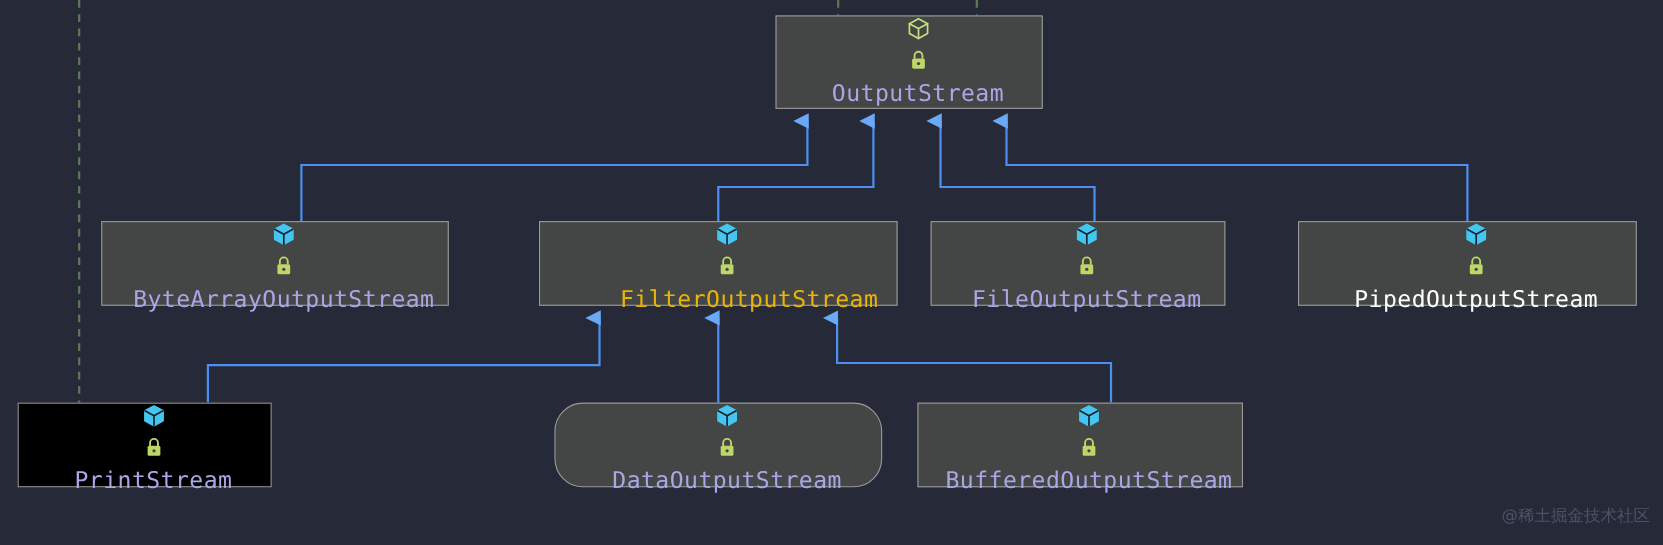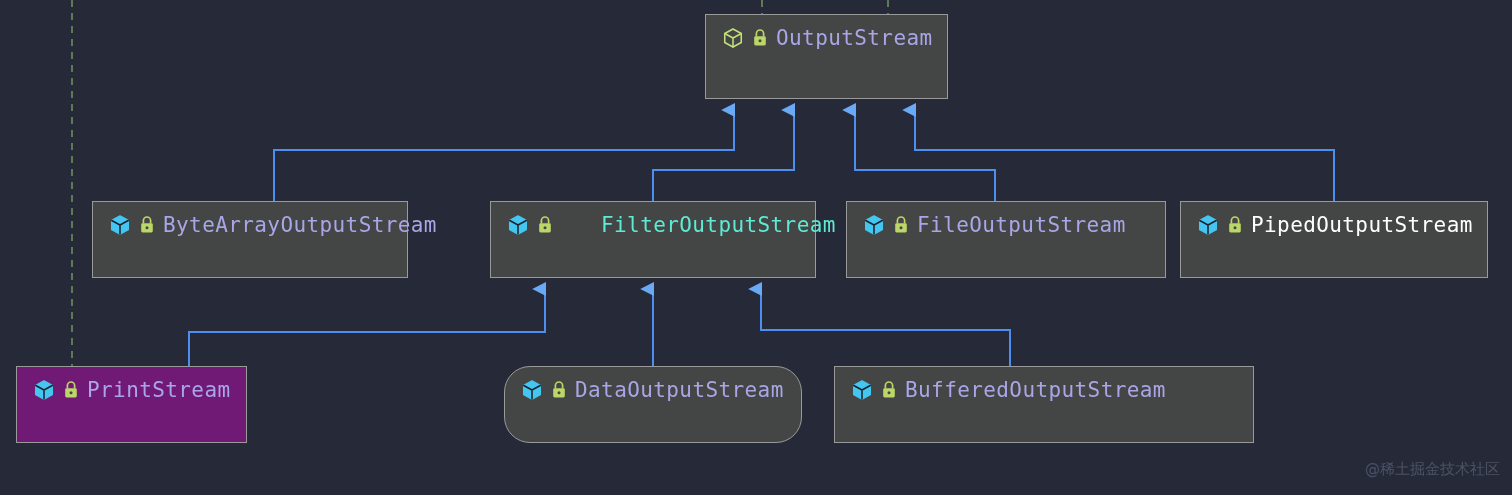--- a/index.html
+++ b/index.html
@@ -31,20 +31,21 @@
     background: #434644;
     border: 1px solid #9a9a9a;
     display: block;
   }
   .node-head {
     display: flex;
     align-items: center;
     height: 46px;
     padding-left: 16px;
     gap: 8px;
+    flex-direction: column;
   }
   .node-label {
     color: #a9a6e8;
     font-size: 21px;
     letter-spacing: 0.4px;
     white-space: nowrap;
     font-family: "DejaVu Sans Mono", "Liberation Mono", monospace;
   }
   .cube-icon, .lock-icon {
     display: block;
@@ -120,24 +121,24 @@
         <div class="node-head">
           <svg width="22" height="22" viewBox="0 0 24 24" class="cube-icon">
             <path d="M12 2.2 L21 7.1 L21 16.9 L12 21.8 L3 16.9 L3 7.1 Z" fill="#45c6f0" stroke="#45c6f0" stroke-width="1.7" stroke-linejoin="round"></path>
             <path d="M3 7.1 L12 12 L21 7.1 M12 12 L12 21.8" fill="none" stroke="#1c2330" stroke-width="1.7" stroke-linejoin="round" stroke-linecap="round"></path>
           </svg>
           <svg width="16" height="20" viewBox="0 0 16 20" class="lock-icon">
             <path d="M4.4 8.5 V5.6 a3.6 3.6 0 0 1 7.2 0 V8.5" fill="none" stroke="#bcd667" stroke-width="1.7"></path>
             <rect x="2.2" y="8.2" width="11.6" height="9.2" rx="1.4" fill="#bcd667"></rect>
             <circle cx="8" cy="12.8" r="1.5" fill="#434644"></circle>
           </svg>
-          <span class="node-label" style="color: #5eead4; margin-left: 40px;">FilterOutputStream</span>
-        </div>
-      </div>
-      <div class="node" style="left: 846px; top: 201px; width: 320px; height: 77px; background: rgb(67, 70, 68); border-color: rgb(154, 154, 154);">
+          <span class="node-label" style="color: #eab308; margin-left: 40px;">FilterOutputStream</span>
+        </div>
+      </div>
+      <div class="node" style="left: 846px; top: 201px; width: 268px; height: 77px; background: rgb(67, 70, 68); border-color: rgb(154, 154, 154);">
         <div class="node-head">
           <svg width="22" height="22" viewBox="0 0 24 24" class="cube-icon">
             <path d="M12 2.2 L21 7.1 L21 16.9 L12 21.8 L3 16.9 L3 7.1 Z" fill="#45c6f0" stroke="#45c6f0" stroke-width="1.7" stroke-linejoin="round"></path>
             <path d="M3 7.1 L12 12 L21 7.1 M12 12 L12 21.8" fill="none" stroke="#1c2330" stroke-width="1.7" stroke-linejoin="round" stroke-linecap="round"></path>
           </svg>
           <svg width="16" height="20" viewBox="0 0 16 20" class="lock-icon">
             <path d="M4.4 8.5 V5.6 a3.6 3.6 0 0 1 7.2 0 V8.5" fill="none" stroke="#bcd667" stroke-width="1.7"></path>
             <rect x="2.2" y="8.2" width="11.6" height="9.2" rx="1.4" fill="#bcd667"></rect>
             <circle cx="8" cy="12.8" r="1.5" fill="#434644"></circle>
           </svg>
@@ -151,21 +152,21 @@
             <path d="M3 7.1 L12 12 L21 7.1 M12 12 L12 21.8" fill="none" stroke="#1c2330" stroke-width="1.7" stroke-linejoin="round" stroke-linecap="round"></path>
           </svg>
           <svg width="16" height="20" viewBox="0 0 16 20" class="lock-icon">
             <path d="M4.4 8.5 V5.6 a3.6 3.6 0 0 1 7.2 0 V8.5" fill="none" stroke="#bcd667" stroke-width="1.7"></path>
             <rect x="2.2" y="8.2" width="11.6" height="9.2" rx="1.4" fill="#bcd667"></rect>
             <circle cx="8" cy="12.8" r="1.5" fill="#434644"></circle>
           </svg>
           <span class="node-label" style="color: #ffffff;">PipedOutputStream</span>
         </div>
       </div>
-      <div class="node" style="left: 16px; top: 366px; width: 231px; height: 77px; background: #701a75; border-color: rgb(154, 154, 154);">
+      <div class="node" style="left: 16px; top: 366px; width: 231px; height: 77px; background: #000000; border-color: rgb(154, 154, 154);">
         <div class="node-head">
           <svg width="22" height="22" viewBox="0 0 24 24" class="cube-icon">
             <path d="M12 2.2 L21 7.1 L21 16.9 L12 21.8 L3 16.9 L3 7.1 Z" fill="#45c6f0" stroke="#45c6f0" stroke-width="1.7" stroke-linejoin="round"></path>
             <path d="M3 7.1 L12 12 L21 7.1 M12 12 L12 21.8" fill="none" stroke="#1c2330" stroke-width="1.7" stroke-linejoin="round" stroke-linecap="round"></path>
           </svg>
           <svg width="16" height="20" viewBox="0 0 16 20" class="lock-icon">
             <path d="M4.4 8.5 V5.6 a3.6 3.6 0 0 1 7.2 0 V8.5" fill="none" stroke="#bcd667" stroke-width="1.7"></path>
             <rect x="2.2" y="8.2" width="11.6" height="9.2" rx="1.4" fill="#bcd667"></rect>
             <circle cx="8" cy="12.8" r="1.5" fill="#434644"></circle>
           </svg>
@@ -179,21 +180,21 @@
             <path d="M3 7.1 L12 12 L21 7.1 M12 12 L12 21.8" fill="none" stroke="#1c2330" stroke-width="1.7" stroke-linejoin="round" stroke-linecap="round"></path>
           </svg>
           <svg width="16" height="20" viewBox="0 0 16 20" class="lock-icon">
             <path d="M4.4 8.5 V5.6 a3.6 3.6 0 0 1 7.2 0 V8.5" fill="none" stroke="#bcd667" stroke-width="1.7"></path>
             <rect x="2.2" y="8.2" width="11.6" height="9.2" rx="1.4" fill="#bcd667"></rect>
             <circle cx="8" cy="12.8" r="1.5" fill="#434644"></circle>
           </svg>
           <span class="node-label" style="color: rgb(169, 166, 232);">DataOutputStream</span>
         </div>
       </div>
-      <div class="node" style="left: 834px; top: 366px; width: 420px; height: 77px; background: rgb(67, 70, 68); border-color: rgb(154, 154, 154);">
+      <div class="node" style="left: 834px; top: 366px; width: 296px; height: 77px; background: rgb(67, 70, 68); border-color: rgb(154, 154, 154);">
         <div class="node-head">
           <svg width="22" height="22" viewBox="0 0 24 24" class="cube-icon">
             <path d="M12 2.2 L21 7.1 L21 16.9 L12 21.8 L3 16.9 L3 7.1 Z" fill="#45c6f0" stroke="#45c6f0" stroke-width="1.7" stroke-linejoin="round"></path>
             <path d="M3 7.1 L12 12 L21 7.1 M12 12 L12 21.8" fill="none" stroke="#1c2330" stroke-width="1.7" stroke-linejoin="round" stroke-linecap="round"></path>
           </svg>
           <svg width="16" height="20" viewBox="0 0 16 20" class="lock-icon">
             <path d="M4.4 8.5 V5.6 a3.6 3.6 0 0 1 7.2 0 V8.5" fill="none" stroke="#bcd667" stroke-width="1.7"></path>
             <rect x="2.2" y="8.2" width="11.6" height="9.2" rx="1.4" fill="#bcd667"></rect>
             <circle cx="8" cy="12.8" r="1.5" fill="#434644"></circle>
           </svg>

